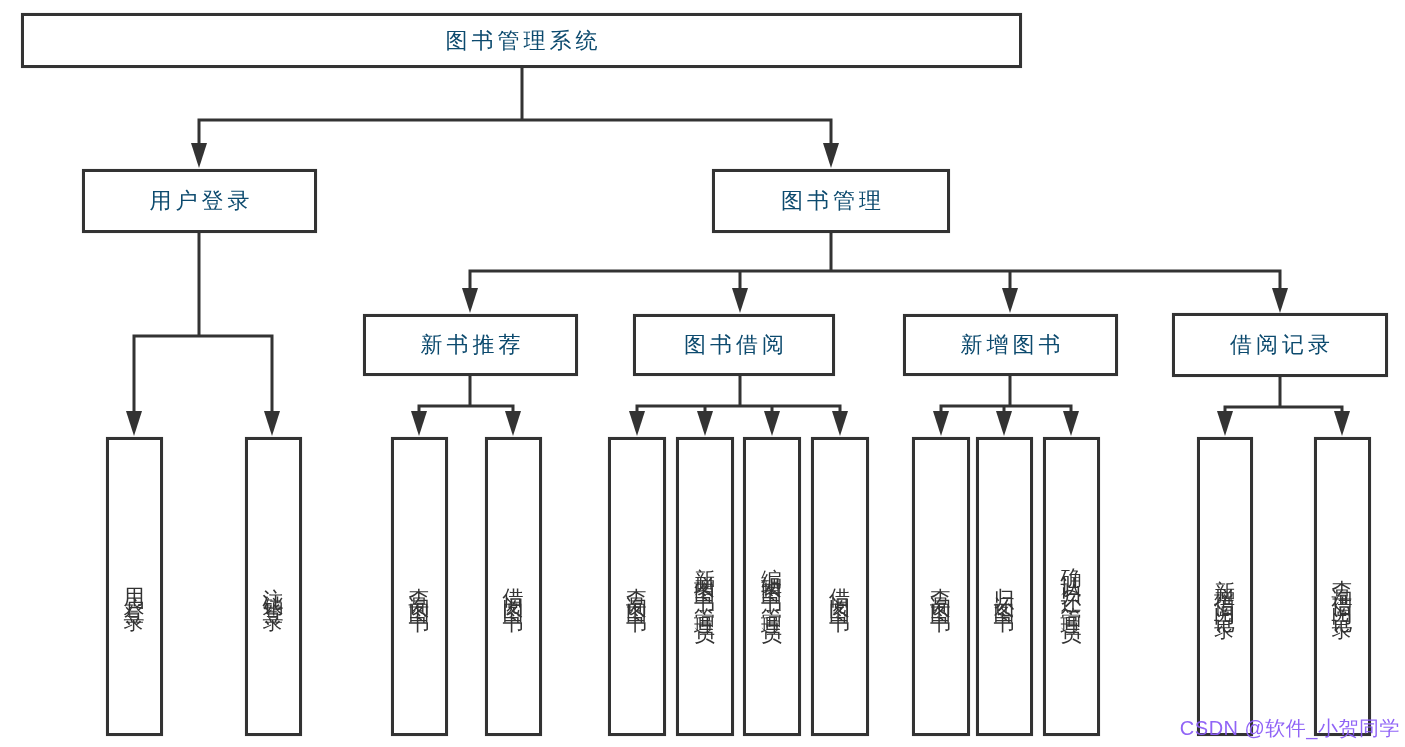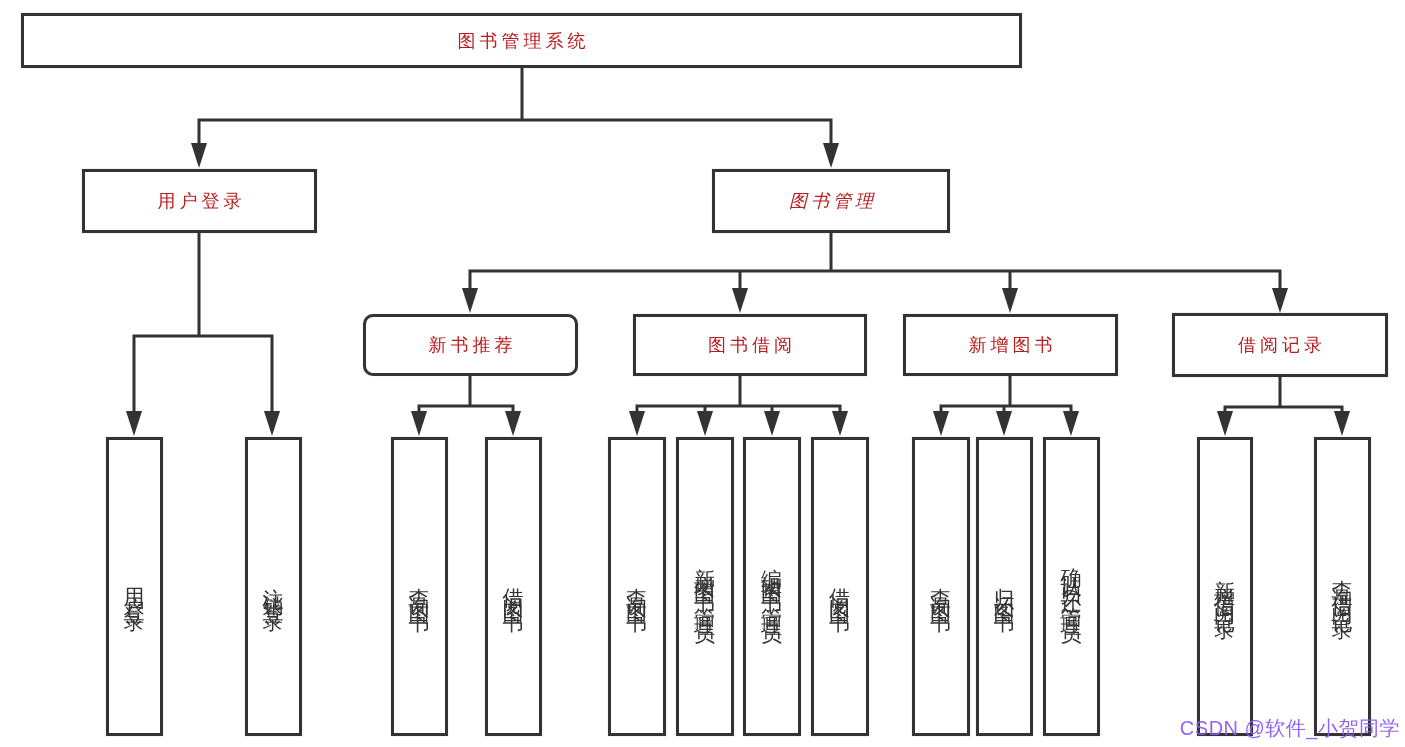--- a/index.html
+++ b/index.html
@@ -6,33 +6,33 @@
   #canvas{
     position:relative;width:1405px;height:747px;background:#ffffff;overflow:hidden;
     font-family:"Liberation Sans","DejaVu Sans",sans-serif;color:#333333;
   }
   #connectors{position:absolute;left:0;top:0;z-index:0;}
   .node-box{
     position:absolute;box-sizing:border-box;background:#ffffff;border:3px solid #333333;
     display:flex;align-items:center;justify-content:center;z-index:1;
     box-shadow:0 0 1px rgba(0,0,0,0.25);
   }
-  .h-label{font-size:18px;letter-spacing:4px;color:#b91c1c;white-space:nowrap;text-indent:4px;}
+  .h-label{font-size:22px;letter-spacing:4px;color:#0c4a6e;white-space:nowrap;text-indent:4px;}
   .v-label{
     writing-mode:vertical-rl;text-orientation:mixed;line-height:1;
     font-size:21px;letter-spacing:8px;color:#333333;white-space:nowrap;
   }
   
   #n-root{left:21px;top:13px;width:1001px;height:55px;}
   
   #n-l2-0{left:82px;top:169px;width:235px;height:64px;}
-  #n-l2-1{left:712px;top:169px;width:238px;height:64px;font-style:italic;}
+  #n-l2-1{left:712px;top:169px;width:238px;height:64px;}
   
-  #n-l3-0{left:363px;top:314px;width:215px;height:62px;border-radius:10px;}
-  #n-l3-1{left:633px;top:314px;width:234px;height:62px;}
+  #n-l3-0{left:363px;top:314px;width:215px;height:62px;}
+  #n-l3-1{left:633px;top:314px;width:202px;height:62px;}
   #n-l3-2{left:903px;top:314px;width:215px;height:62px;}
   #n-l3-3{left:1172px;top:313px;width:216px;height:64px;}
   
   .leaf{top:437px;height:299px;}
   #n-leaf-0{left:106px;width:57px;}
   #n-leaf-1{left:245px;width:57px;}
   #n-leaf-2{left:391px;width:57px;}
   #n-leaf-3{left:485px;width:57px;}
   #n-leaf-4{left:608px;width:58px;}
   #n-leaf-5{left:676px;width:58px;}

